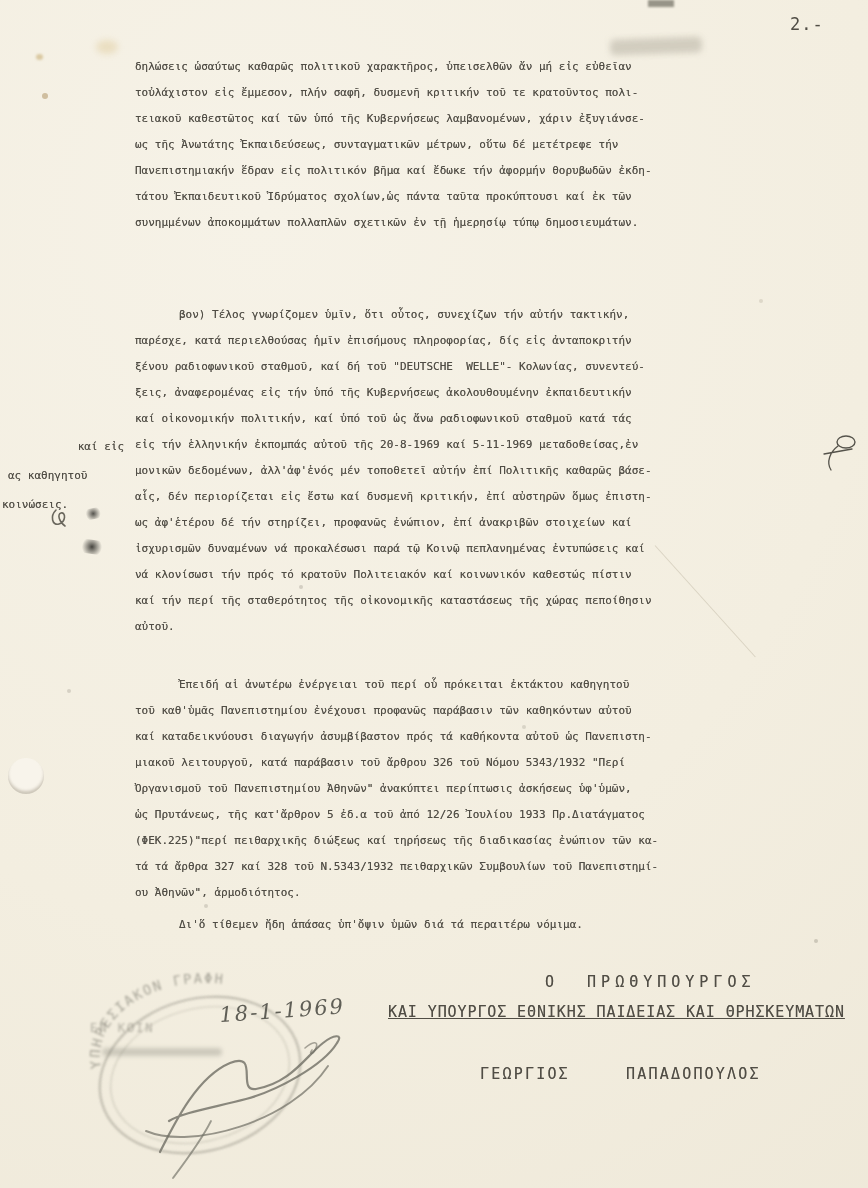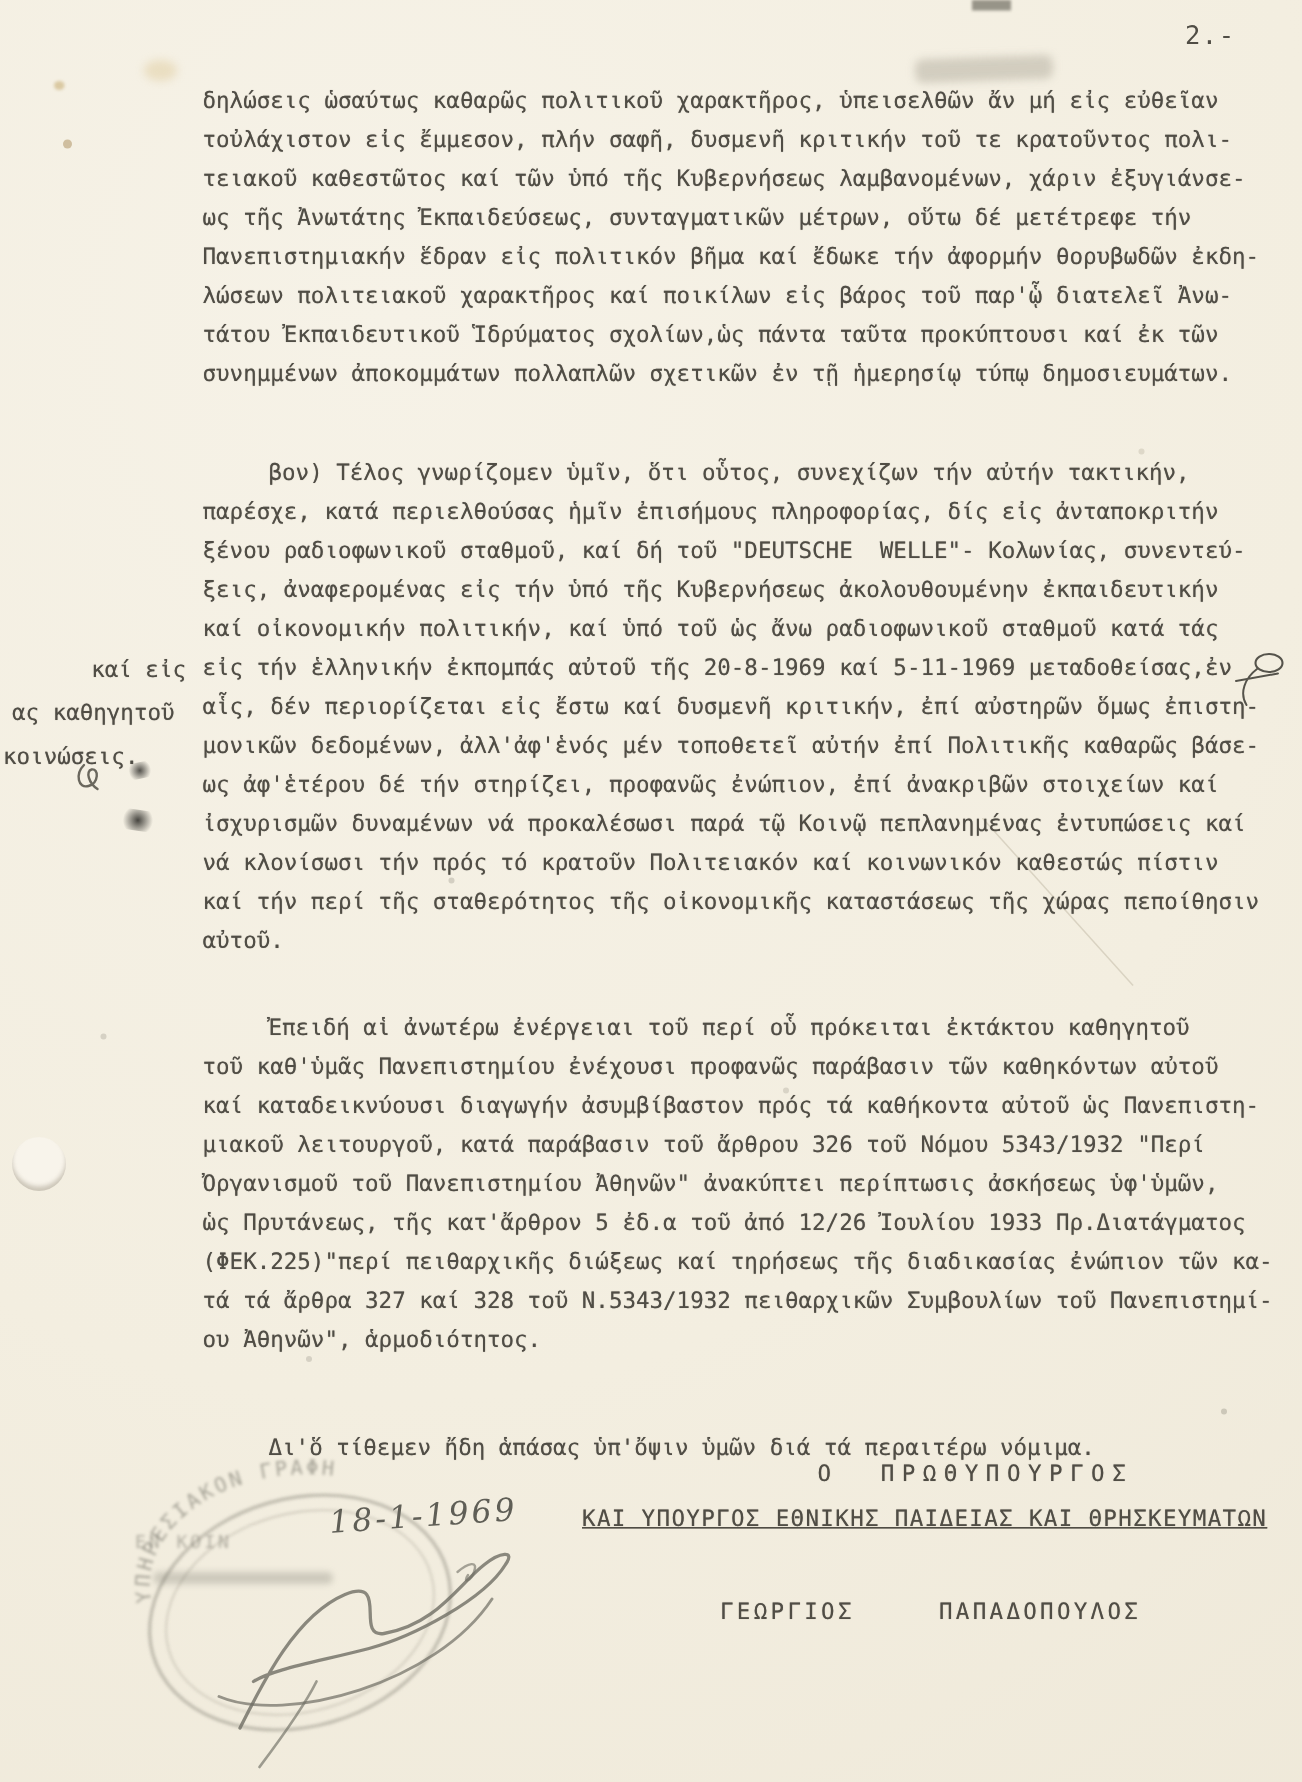--- a/index.html
+++ b/index.html
@@ -2,21 +2,21 @@
 <html lang="el"><head>
 <meta charset="utf-8">
 <style>
   html,body{margin:0;padding:0;}
   .page{
     position:relative;width:868px;height:1188px;overflow:hidden;
     background:radial-gradient(130% 110% at 30% 18%, #f6f2e7 0%, #f3eee0 55%, #eee8d8 100%);
     font-family:"DejaVu Sans Mono","DejaVu Sans",monospace;
     color:#504d45;
   }
-  .tline{white-space:pre;font-size:15px;line-height:26px;text-shadow:0 0 .5px rgba(80,77,70,.65);}
+  .tline{white-space:pre;font-size:11px;line-height:26px;text-shadow:0 0 .5px rgba(80,77,70,.65);}
   .para{position:absolute;left:135px;width:722px;}
   .para.indent .tline:first-child{text-indent:44px;}
   .page-number{position:absolute;left:790px;top:14px;font-size:17px;letter-spacing:1px;}
   .margin-note{position:absolute;left:2px;top:432px;width:122px;}
   .margin-note .tline{line-height:29px;}
   .margin-note .tline:nth-child(1){padding-left:30px;text-align:right;}
   .margin-note .tline:nth-child(2){padding-left:6px;}
   .sig-line{position:absolute;white-space:pre;font-size:15px;text-shadow:0 0 .5px rgba(80,77,70,.6);}
   #sig-role1{left:545px;top:973px;letter-spacing:5px;}
   #sig-role2{left:388px;top:1003px;letter-spacing:.9px;text-decoration:underline;}
@@ -79,51 +79,50 @@
   <svg class="mark-svg" style="left:46px;top:502px;width:42px;height:38px">
     <path d="M 10,8 C 4,14 6,24 13,22 C 20,20 20,10 15,11 C 11,12 13,20 19,24" fill="none" stroke="#6a675d" stroke-width="1.6" stroke-linecap="round"></path>
   </svg>
 
   <div class="para" style="top:54px">
       <div class="tline">δηλώσεις ὡσαύτως καθαρῶς πολιτικοῦ χαρακτῆρος, ὑπεισελθῶν ἄν μή εἰς εὐθεῖαν</div>
       <div class="tline">τοὐλάχιστον εἰς ἔμμεσον, πλήν σαφῆ, δυσμενῆ κριτικήν τοῦ τε κρατοῦντος πολι-</div>
       <div class="tline">τειακοῦ καθεστῶτος καί τῶν ὑπό τῆς Κυβερνήσεως λαμβανομένων, χάριν ἐξυγιάνσε-</div>
       <div class="tline">ως τῆς Ἀνωτάτης Ἐκπαιδεύσεως, συνταγματικῶν μέτρων, οὕτω δέ μετέτρεφε τήν</div>
       <div class="tline">Πανεπιστημιακήν ἕδραν εἰς πολιτικόν βῆμα καί ἔδωκε τήν ἀφορμήν θορυβωδῶν ἐκδη-</div>
-      <div class="tline">λώσεων πολιτειακοῦ χαρακτῆρος καί ποικίλων εἰς βάρος τοῦ παρ'ᾧ διατελεῖ Ἀνω-</div>
       <div class="tline">τάτου Ἐκπαιδευτικοῦ Ἱδρύματος σχολίων,ὡς πάντα ταῦτα προκύπτουσι καί ἐκ τῶν</div>
       <div class="tline">συνημμένων ἀποκομμάτων πολλαπλῶν σχετικῶν ἐν τῇ ἡμερησίῳ τύπῳ δημοσιευμάτων.</div>
     </div>
   <div class="para indent" style="top:302px">
       <div class="tline">βον) Τέλος γνωρίζομεν ὑμῖν, ὅτι οὗτος, συνεχίζων τήν αὐτήν τακτικήν,</div>
       <div class="tline">παρέσχε, κατά περιελθούσας ἡμῖν ἐπισήμους πληροφορίας, δίς εἰς ἀνταποκριτήν</div>
       <div class="tline">ξένου ραδιοφωνικοῦ σταθμοῦ, καί δή τοῦ "DEUTSCHE  WELLE"- Κολωνίας, συνεντεύ-</div>
       <div class="tline">ξεις, ἀναφερομένας εἰς τήν ὑπό τῆς Κυβερνήσεως ἀκολουθουμένην ἐκπαιδευτικήν</div>
       <div class="tline">καί οἰκονομικήν πολιτικήν, καί ὑπό τοῦ ὡς ἄνω ραδιοφωνικοῦ σταθμοῦ κατά τάς</div>
       <div class="tline">εἰς τήν ἑλληνικήν ἐκπομπάς αὐτοῦ τῆς 20-8-1969 καί 5-11-1969 μεταδοθείσας,ἐν</div>
+      <div class="tline">μονικῶν δεδομένων, ἀλλ'ἀφ'ἑνός μέν τοποθετεῖ αὐτήν ἐπί Πολιτικῆς καθαρῶς βάσε-</div>
       <div class="tline">αἷς, δέν περιορίζεται εἰς ἔστω καί δυσμενῆ κριτικήν, ἐπί αὐστηρῶν ὅμως ἐπιστη-</div>
-      <div class="tline">μονικῶν δεδομένων, ἀλλ'ἀφ'ἑνός μέν τοποθετεῖ αὐτήν ἐπί Πολιτικῆς καθαρῶς βάσε-</div>
       <div class="tline">ως ἀφ'ἑτέρου δέ τήν στηρίζει, προφανῶς ἐνώπιον, ἐπί ἀνακριβῶν στοιχείων καί</div>
       <div class="tline">ἰσχυρισμῶν δυναμένων νά προκαλέσωσι παρά τῷ Κοινῷ πεπλανημένας ἐντυπώσεις καί</div>
       <div class="tline">νά κλονίσωσι τήν πρός τό κρατοῦν Πολιτειακόν καί κοινωνικόν καθεστώς πίστιν</div>
       <div class="tline">καί τήν περί τῆς σταθερότητος τῆς οἰκονομικῆς καταστάσεως τῆς χώρας πεποίθησιν</div>
       <div class="tline">αὐτοῦ.</div>
     </div>
   <div class="para indent" style="top:672px">
       <div class="tline">Ἐπειδή αἱ ἀνωτέρω ἐνέργειαι τοῦ περί οὗ πρόκειται ἐκτάκτου καθηγητοῦ</div>
       <div class="tline">τοῦ καθ'ὑμᾶς Πανεπιστημίου ἐνέχουσι προφανῶς παράβασιν τῶν καθηκόντων αὐτοῦ</div>
       <div class="tline">καί καταδεικνύουσι διαγωγήν ἀσυμβίβαστον πρός τά καθήκοντα αὐτοῦ ὡς Πανεπιστη-</div>
       <div class="tline">μιακοῦ λειτουργοῦ, κατά παράβασιν τοῦ ἄρθρου 326 τοῦ Νόμου 5343/1932 "Περί</div>
       <div class="tline">Ὀργανισμοῦ τοῦ Πανεπιστημίου Ἀθηνῶν" ἀνακύπτει περίπτωσις ἀσκήσεως ὑφ'ὑμῶν,</div>
       <div class="tline">ὡς Πρυτάνεως, τῆς κατ'ἄρθρον 5 ἐδ.α τοῦ ἀπό 12/26 Ἰουλίου 1933 Πρ.Διατάγματος</div>
       <div class="tline">(ΦΕΚ.225)"περί πειθαρχικῆς διώξεως καί τηρήσεως τῆς διαδικασίας ἐνώπιον τῶν κα-</div>
       <div class="tline">τά τά ἄρθρα 327 καί 328 τοῦ Ν.5343/1932 πειθαρχικῶν Συμβουλίων τοῦ Πανεπιστημί-</div>
       <div class="tline">ου Ἀθηνῶν", ἁρμοδιότητος.</div>
     </div>
-  <div class="para indent" style="top:952px">
+  <div class="para indent" style="top:912px">
       <div class="tline">Δι'ὅ τίθεμεν ἤδη ἁπάσας ὑπ'ὄψιν ὑμῶν διά τά περαιτέρω νόμιμα.</div>
     </div>
 
   <svg class="mark-svg" style="left:822px;top:432px;width:44px;height:44px">
     <ellipse cx="24" cy="10" rx="9" ry="6" fill="none" stroke="#55534b" stroke-width="1.4"></ellipse>
     <path d="M 16,14 C 8,20 4,30 9,38 M 2,22 L 30,17" fill="none" stroke="#55534b" stroke-width="1.3" stroke-linecap="round"></path>
   </svg>
 
   <div class="sig-line" id="sig-role1">Ο  ΠΡΩΘΥΠΟΥΡΓΟΣ</div>
   <div class="sig-line" id="sig-role2">ΚΑΙ ΥΠΟΥΡΓΟΣ ΕΘΝΙΚΗΣ ΠΑΙΔΕΙΑΣ ΚΑΙ ΘΡΗΣΚΕΥΜΑΤΩΝ</div>

